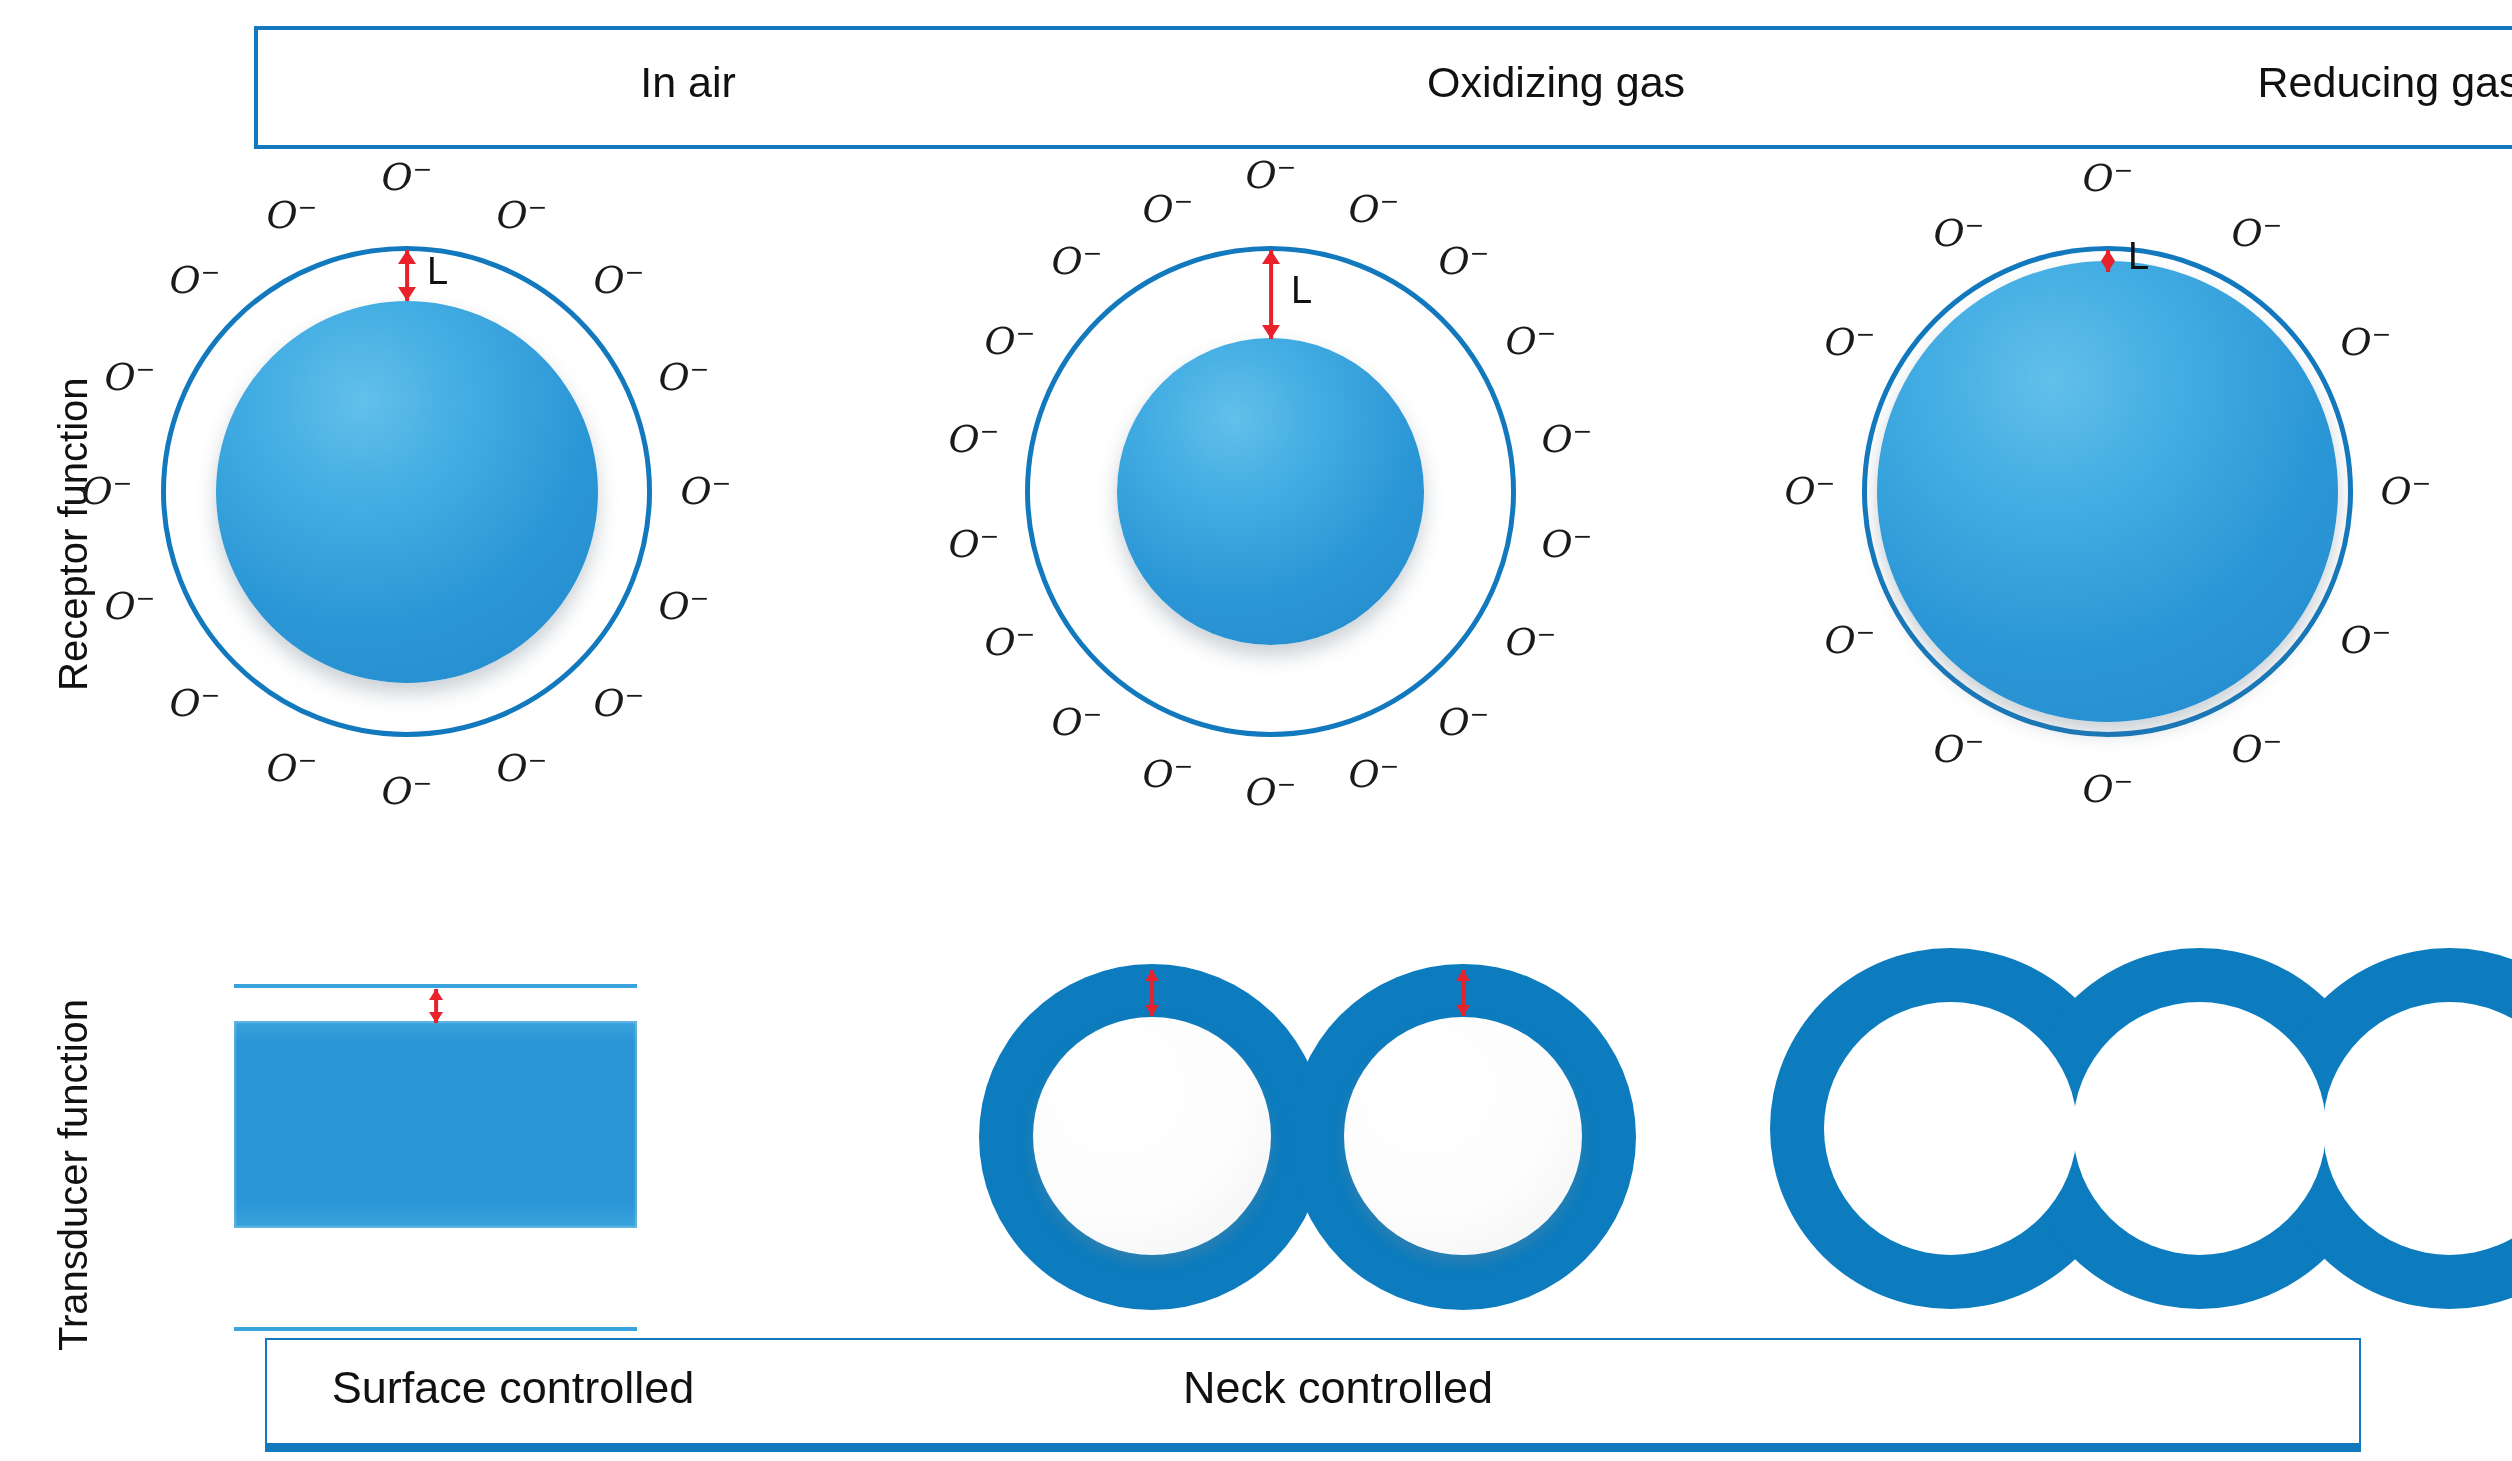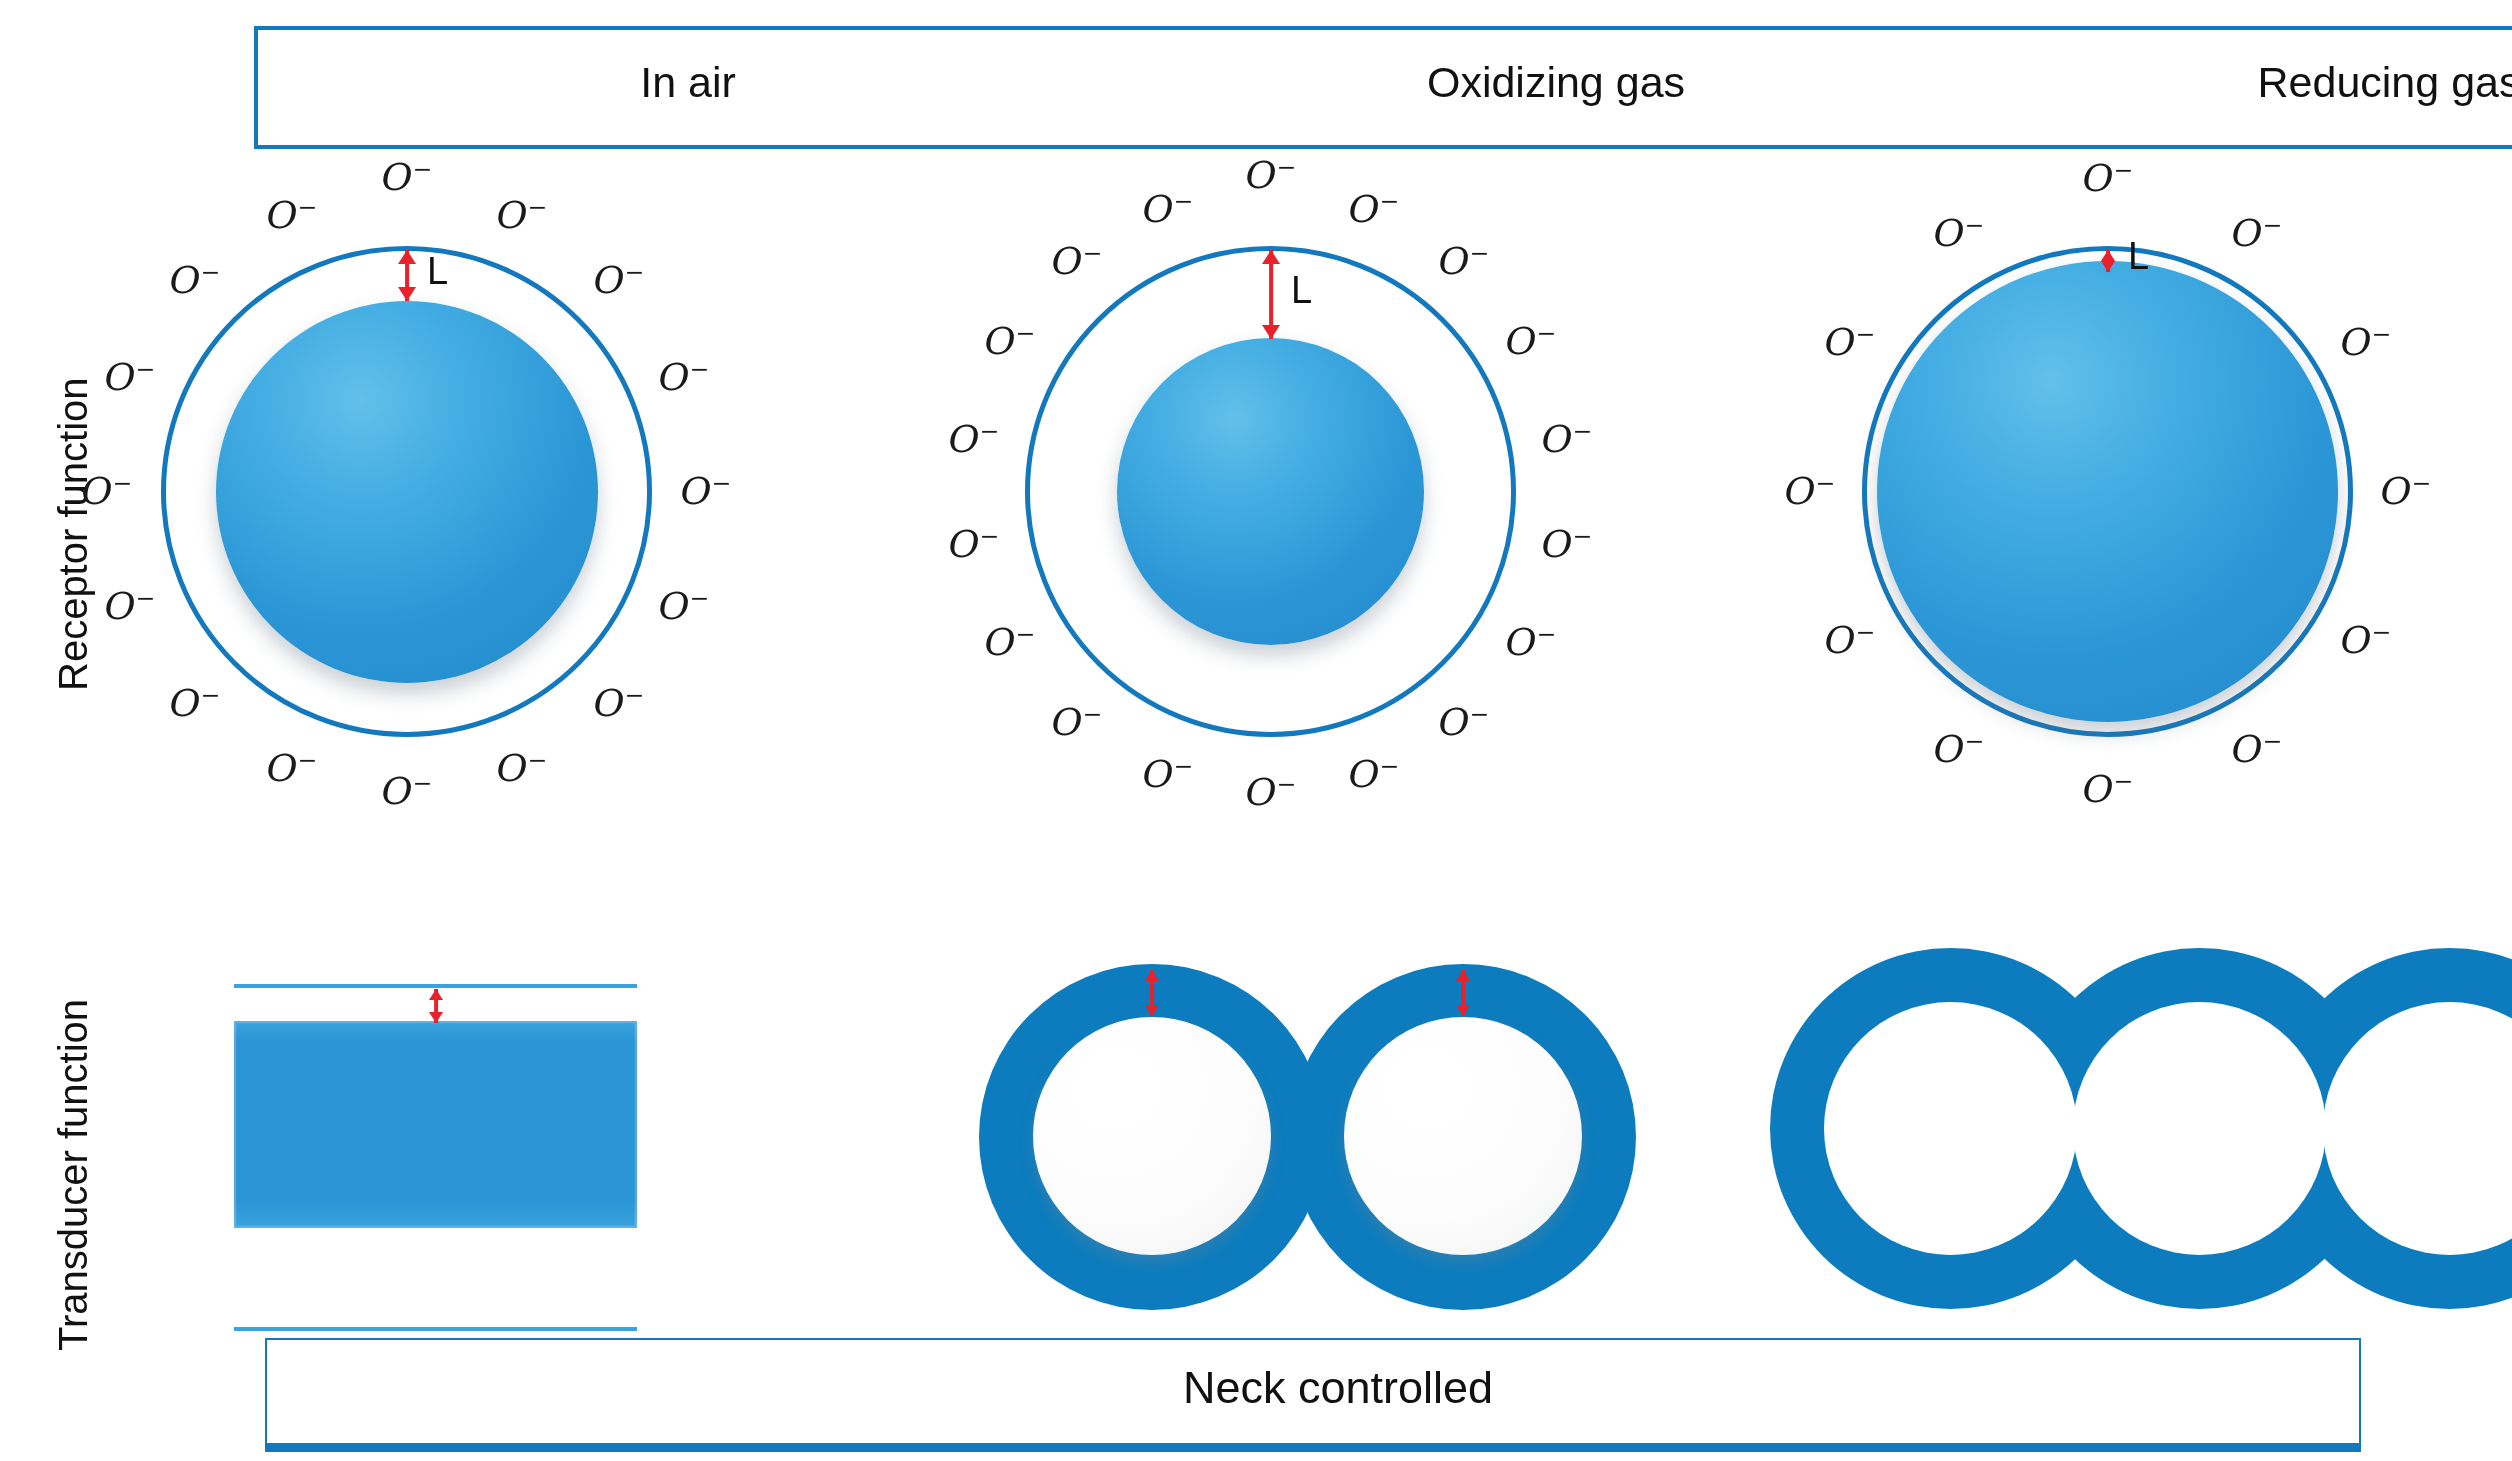--- a/index.html
+++ b/index.html
@@ -270,15 +270,16 @@
     </div>
     <div class="ring-thick" style="left: 1770px; top: 948px; width: 361px; height: 361px;"></div>
     <div class="ring-thick" style="left: 2019px; top: 948px; width: 361px; height: 361px;"></div>
     <div class="ring-thick" style="left: 2269px; top: 948px; width: 361px; height: 361px;"></div>
     <div class="neck-core" style="left: 1824px; top: 1002px; width: 253px; height: 253px;"></div>
     <div class="neck-core" style="left: 2073px; top: 1002px; width: 253px; height: 253px;"></div>
     <div class="neck-core" style="left: 2323px; top: 1002px; width: 253px; height: 253px;"></div>
   </div>
 
 <div class="label-box" id="footer-box">
+  <span class="col-label" style="left:246px">Surface controlled</span>
   <span class="col-label" style="left:1071px">Neck controlled</span>
 </div>
 
 
 </body></html>

